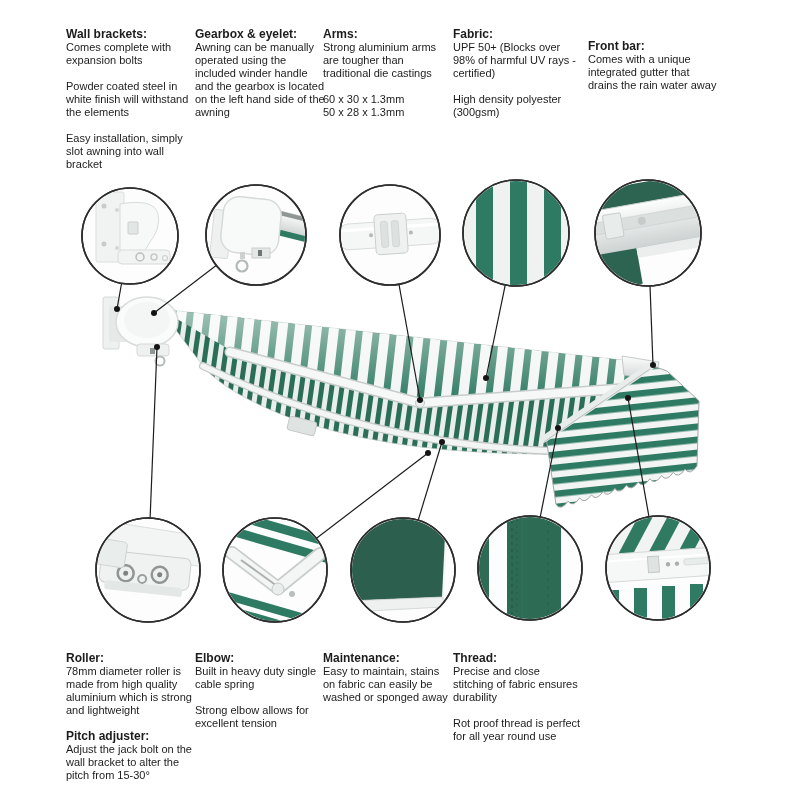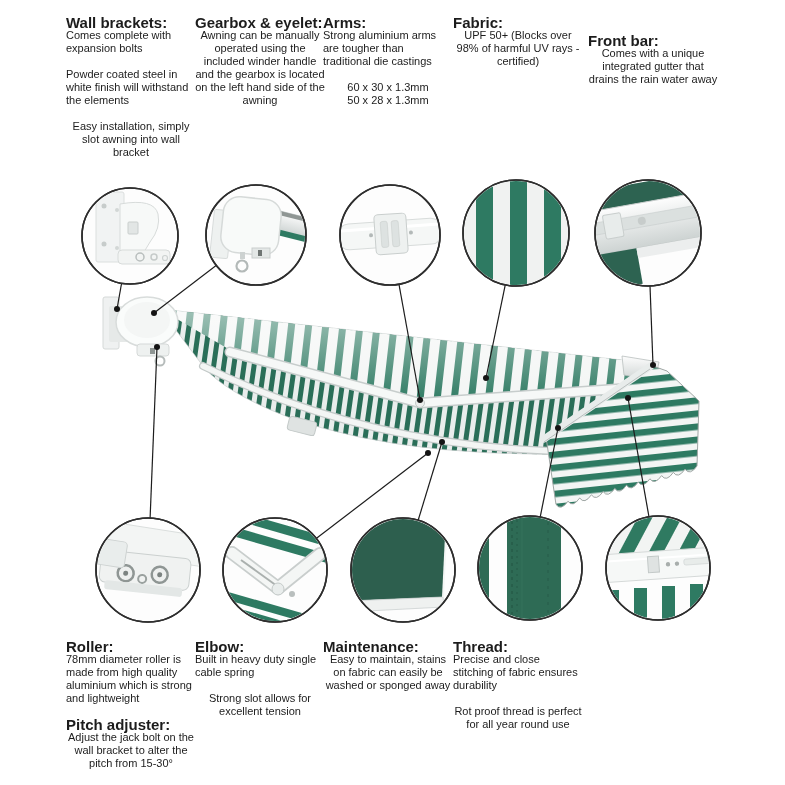--- a/index.html
+++ b/index.html
@@ -1,21 +1,21 @@
 <!DOCTYPE html>
 <html><head>
 <meta charset="utf-8">
 <style>
   html,body{margin:0;padding:0;background:#ffffff;}
   #stage{position:relative;width:785px;height:785px;background:#ffffff;overflow:hidden;
          font-family:"Liberation Sans","DejaVu Sans",sans-serif;color:#1c1c1c;}
   .col{position:absolute;width:130px;font-size:11px;line-height:13px;}
-  .col h3{margin:0 0 0 0;font-size:15px;line-height:13px;font-weight:bold;}
+  .col h3{margin:12px 0 0 0;font-size:12px;line-height:13px;font-weight:bold;}
   .col p{margin:0 0 13px 0;white-space:pre-line;}
-  .col p:last-child{margin-bottom:0;text-align:center;}
+  .col p:last-child{margin-bottom:0;}
   .col h3 + p, .col p + p{}
   svg{position:absolute;left:0;top:0;}
 </style>
 </head>
 <body>
 
 <div id="stage">
 
   <svg width="785" height="785" viewBox="0 0 785 785">
     <defs>
@@ -317,36 +317,37 @@
   </div>
   <div class="col" style="left:323px;top:16px;">
     <h3>Arms:</h3>
     <p>Strong aluminium arms are tougher than traditional die castings</p>
     <p>60 x 30 x 1.3mm
 50 x 28 x 1.3mm</p>
   </div>
   <div class="col" style="left:453px;top:16px;">
     <h3>Fabric:</h3>
     <p>UPF 50+ (Blocks over 98% of harmful UV rays - certified)</p>
-  </div>
-  <div class="col" style="left:588px;top:34px;">
+    <p>High density polyester (300gsm)</p>
+  </div>
+  <div class="col" style="left:588px;top:28px;">
     <h3>Front bar:</h3>
     <p>Comes with a unique integrated gutter that drains the rain water away</p>
   </div>
 
   <div class="col" style="left:66px;top:640px;">
     <h3>Roller:</h3>
     <p>78mm diameter roller is made from high quality aluminium which is strong and lightweight</p>
     <h3>Pitch adjuster:</h3>
     <p>Adjust the jack bolt on the wall bracket to alter the pitch from 15-30°</p>
   </div>
   <div class="col" style="left:195px;top:640px;">
     <h3>Elbow:</h3>
     <p>Built in heavy duty single cable spring</p>
-    <p>Strong slot allows for excellent tension</p>
+    <p>Strong elbow allows for excellent tension</p>
   </div>
   <div class="col" style="left:323px;top:640px;">
     <h3>Maintenance:</h3>
     <p>Easy to maintain, stains on fabric can easily be washed or sponged away</p>
   </div>
   <div class="col" style="left:453px;top:640px;">
     <h3>Thread:</h3>
     <p>Precise and close stitching of fabric ensures durability</p>
     <p>Rot proof thread is perfect for all year round use</p>
   </div>

